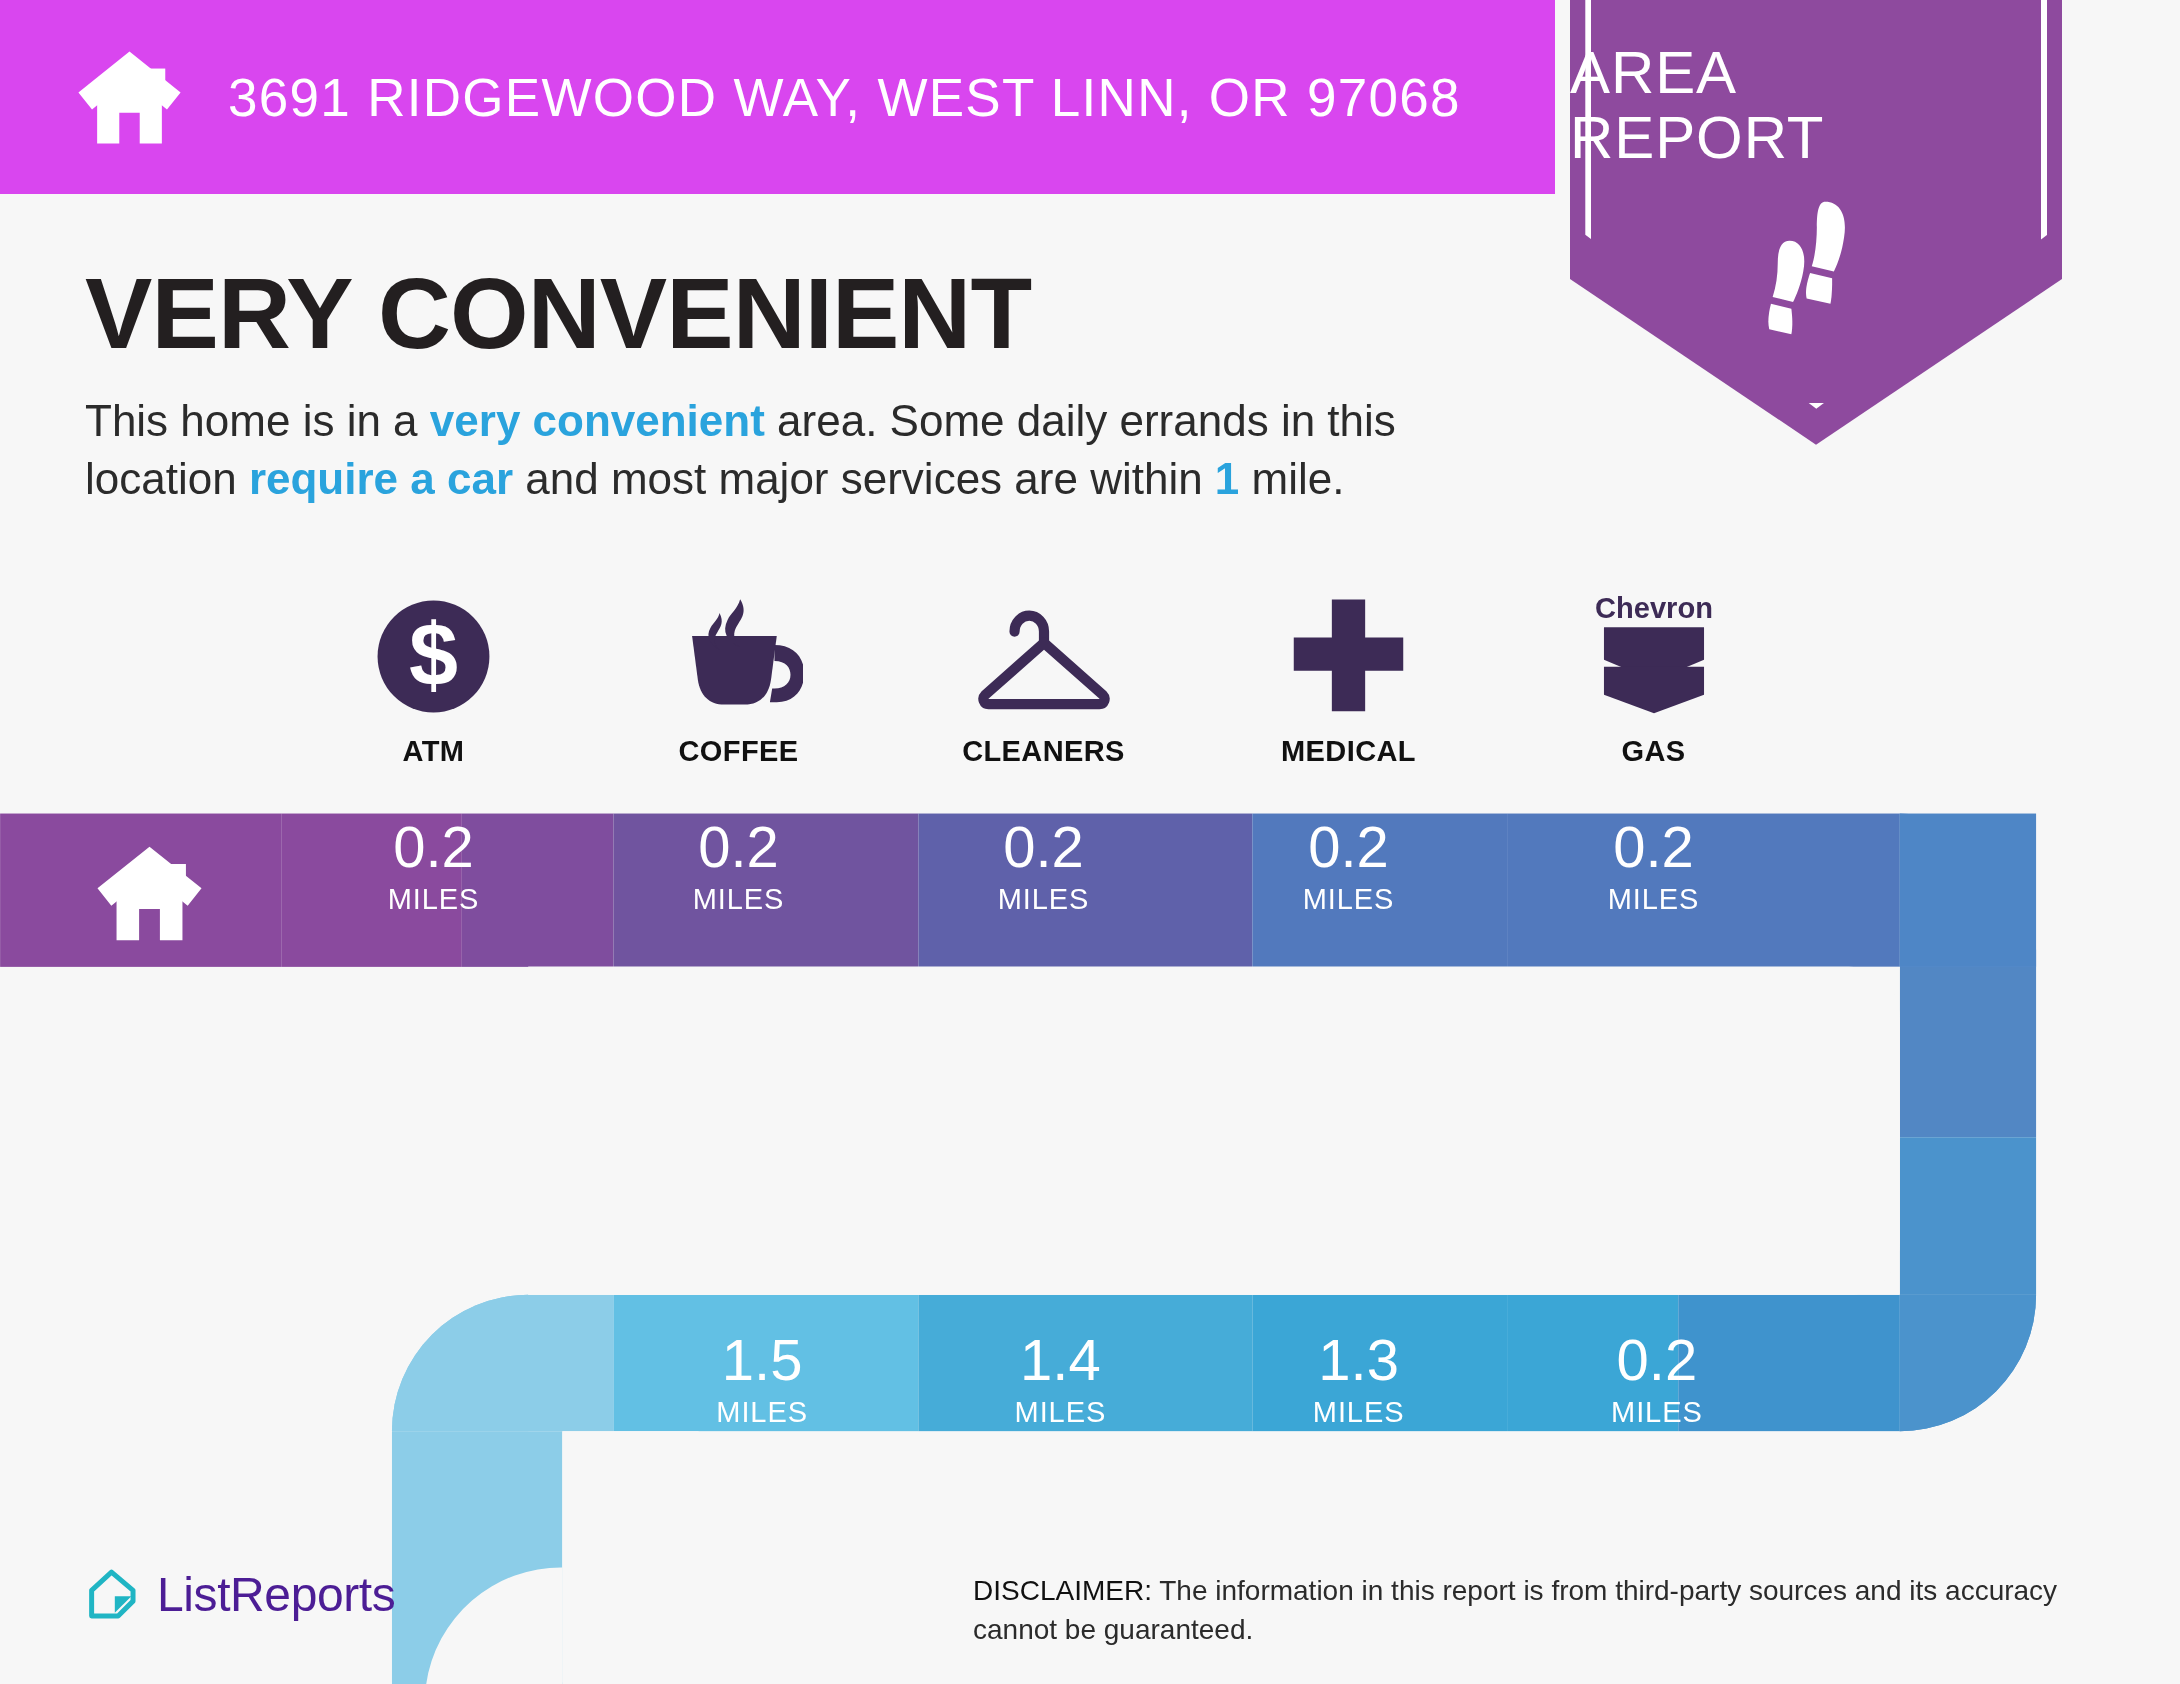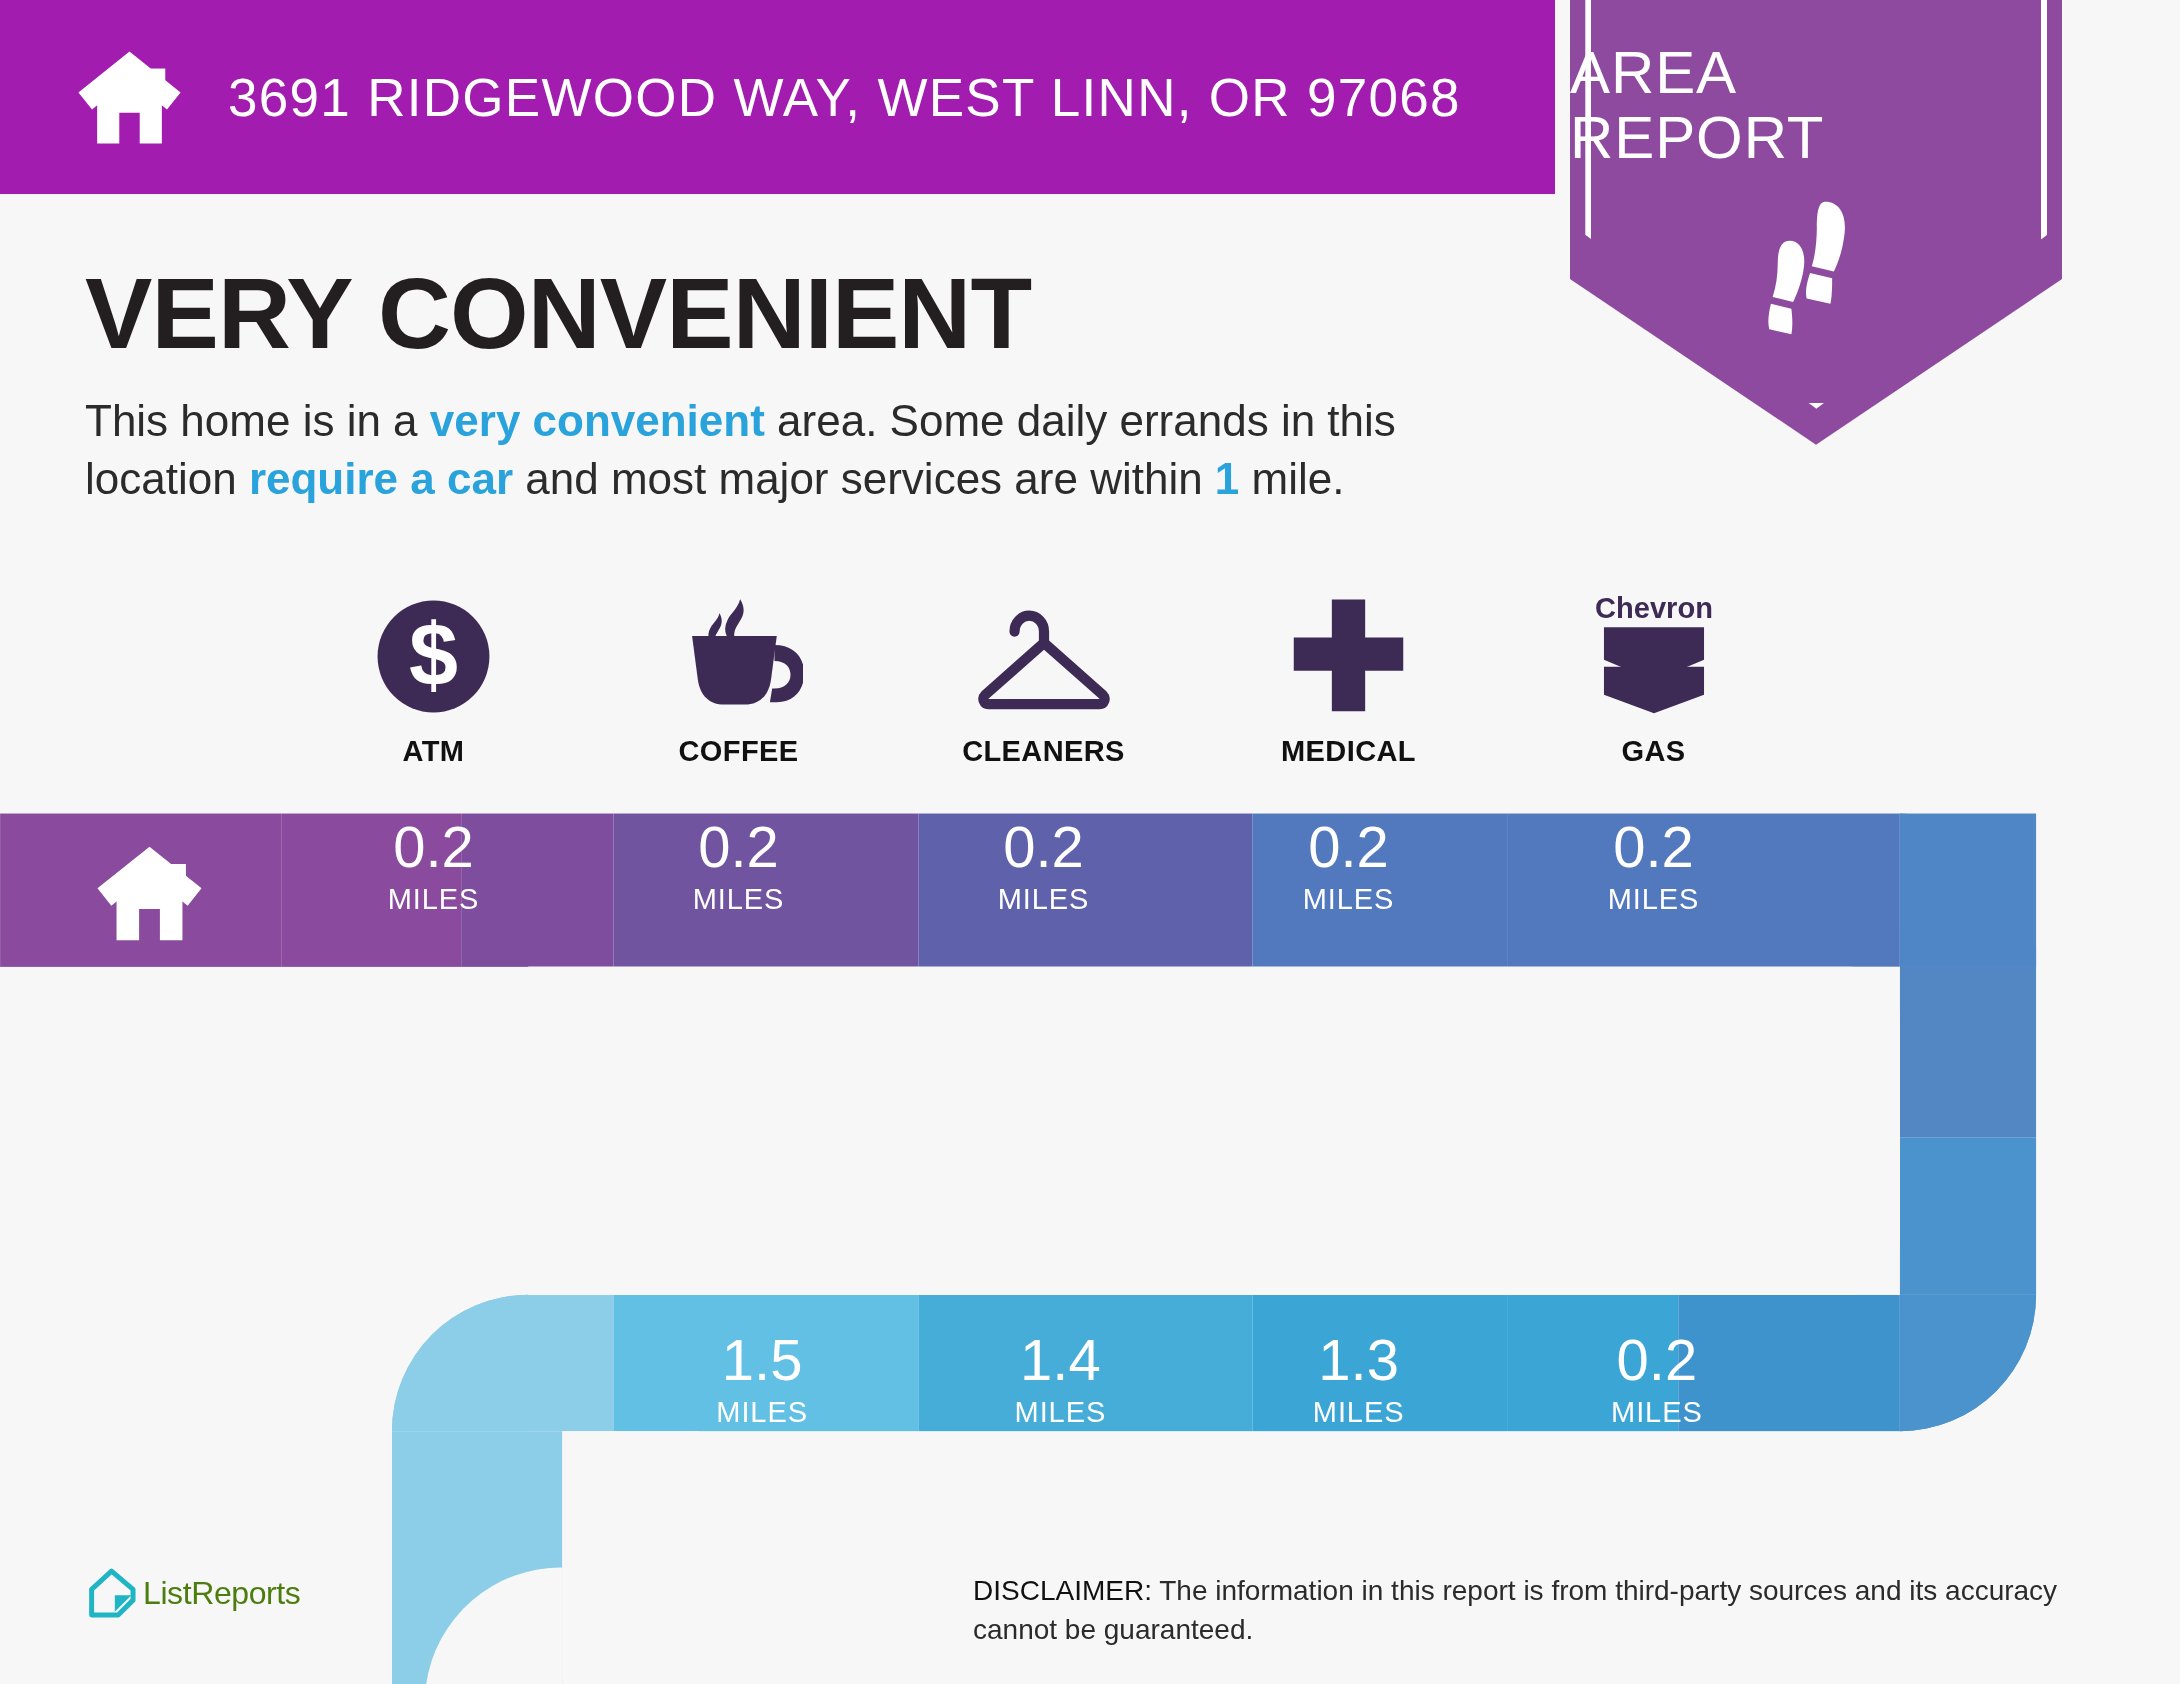--- a/index.html
+++ b/index.html
@@ -7,21 +7,21 @@
   body {
     background:#f7f7f7;
     font-family:"Liberation Sans", sans-serif;
     position:relative;
     overflow:hidden;
   }
 
   
   .header {
     position:absolute; left:0; top:0; width:1555px; height:194px;
-    background:#a21caf;
+    background:#d946ef;
     display:flex; align-items:center;
   }
   .header-house { margin-left:75px; width:109px; height:99px; flex:0 0 auto; }
   .header-address {
     margin-left:44px;
     color:#ffffff;
     font-size:53px;
     letter-spacing:1.3px;
     white-space:nowrap;
   }
@@ -88,21 +88,21 @@
     align-items:center; justify-content:flex-start; color:#fff;
   }
   .bar-val { font-size:58px; line-height:1; }
   .bar-unit { font-size:29px; margin-top:6.8px; letter-spacing:0.9px; }
 
   .home-badge { position:absolute; left:94px; top:843px; z-index:3; }
 
   
   .logo { position:absolute; left:85px; top:1567px; display:flex; align-items:center; z-index:4; }
   .logo-mark { width:53px; height:53px; flex:0 0 auto; }
-  .logo-text { margin-left:5px; font-size:32px; color:#4d7c0f; letter-spacing:-0.4px; }
+  .logo-text { margin-left:19px; font-size:48px; color:#4c1d95; letter-spacing:-0.4px; }
 
   .disclaimer {
     position:absolute; left:973px; top:1572px; width:1133px;
     font-size:28px; line-height:1.38; color:#2b2b2b; z-index:4;
   }
   .disclaimer b { font-weight:normal; color:#111; }
 </style>
 </head>
 <body>
 

